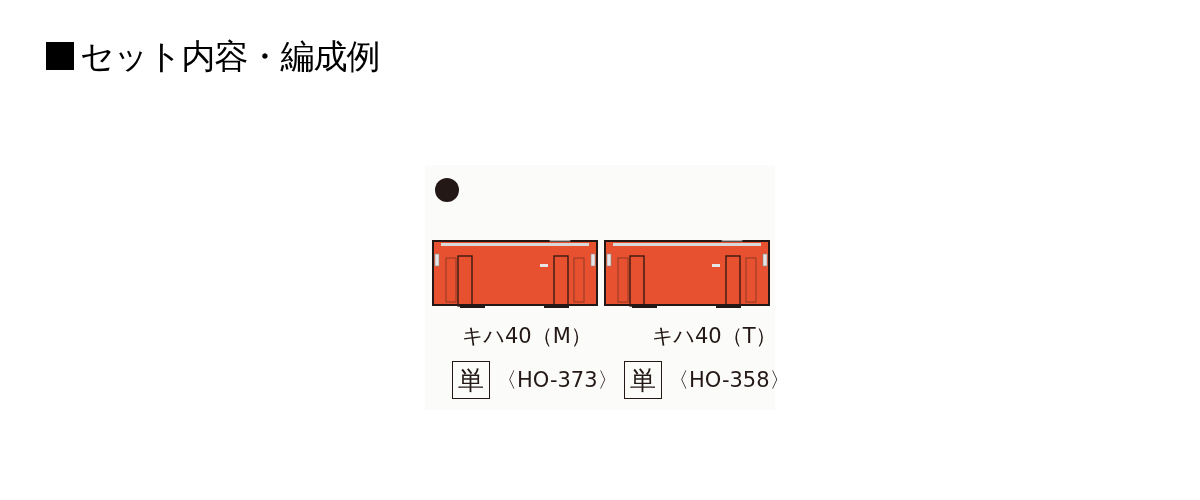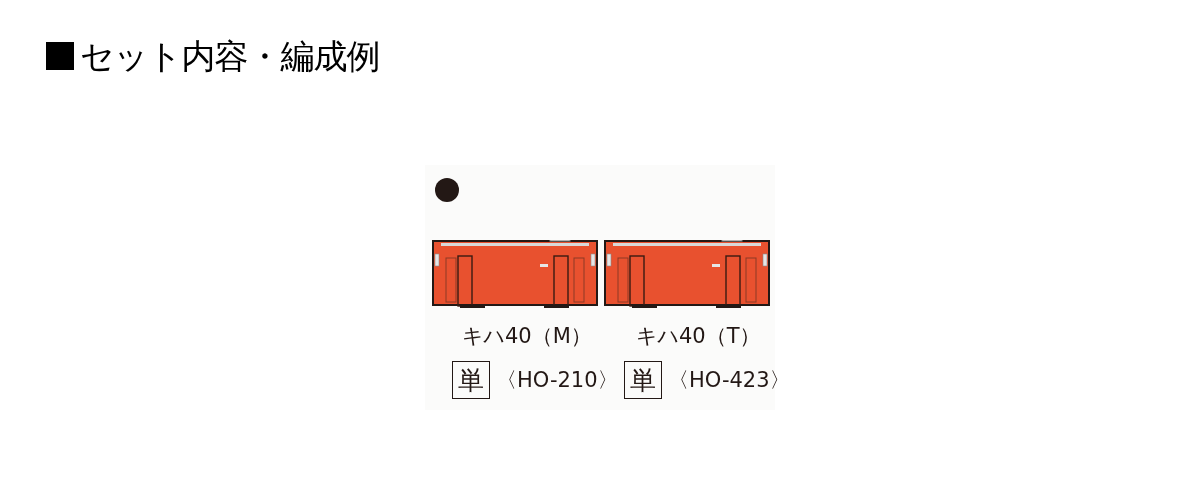--- a/index.html
+++ b/index.html
@@ -44,36 +44,36 @@
     <rect x="122" y="16" width="14" height="50" fill="none" stroke="#3a1a12" stroke-width="1.4"></rect>
     <rect x="142" y="18" width="10" height="44" fill="none" stroke="#8c3a26" stroke-width="1"></rect>
     <rect x="108" y="24" width="8" height="3" fill="#e6e6e6"></rect>
     <rect x="28" y="65" width="25" height="3" fill="#231815"></rect>
     <rect x="112" y="65" width="25" height="3" fill="#231815"></rect>
   </svg>
 </div>
 <div class="car-name" style="left:462px;text-align:right;">キハ40（M）</div>
 <div class="code-row" style="left:452px;">
   <div class="tan">単</div>
-  <span class="code">〈HO-210〉</span>
+  <span class="code">〈HO-373〉</span>
 </div>
 
 <div class="car" style="left:604px;">
   <svg width="166" height="68" viewBox="0 0 166 68">
     <rect x="1" y="1" width="164" height="64" fill="#e8512f" stroke="#231815" stroke-width="2"></rect>
     <rect x="118" y="-6" width="20" height="7" fill="#d9d9d9" stroke="#8a8a8a" stroke-width="1"></rect>
     <rect x="9" y="3" width="148" height="3" fill="#d9d9d9"></rect>
     <rect x="3" y="14" width="4" height="12" fill="#e6e6e6" stroke="#8a8a8a" stroke-width="0.6"></rect>
     <rect x="159" y="14" width="4" height="12" fill="#e6e6e6" stroke="#8a8a8a" stroke-width="0.6"></rect>
     <rect x="14" y="18" width="10" height="44" fill="none" stroke="#8c3a26" stroke-width="1"></rect>
     <rect x="26" y="16" width="14" height="50" fill="none" stroke="#3a1a12" stroke-width="1.4"></rect>
     <rect x="122" y="16" width="14" height="50" fill="none" stroke="#3a1a12" stroke-width="1.4"></rect>
     <rect x="142" y="18" width="10" height="44" fill="none" stroke="#8c3a26" stroke-width="1"></rect>
     <rect x="108" y="24" width="8" height="3" fill="#e6e6e6"></rect>
     <rect x="28" y="65" width="25" height="3" fill="#231815"></rect>
     <rect x="112" y="65" width="25" height="3" fill="#231815"></rect>
   </svg>
 </div>
-<div class="car-name" style="left:636px;">キハ40（T）</div>
+<div class="car-name" style="left:652px;">キハ40（T）</div>
 <div class="code-row" style="left:624px;">
   <div class="tan">単</div>
-  <span class="code">〈HO-423〉</span>
+  <span class="code">〈HO-358〉</span>
 </div>
 
 </body></html>

